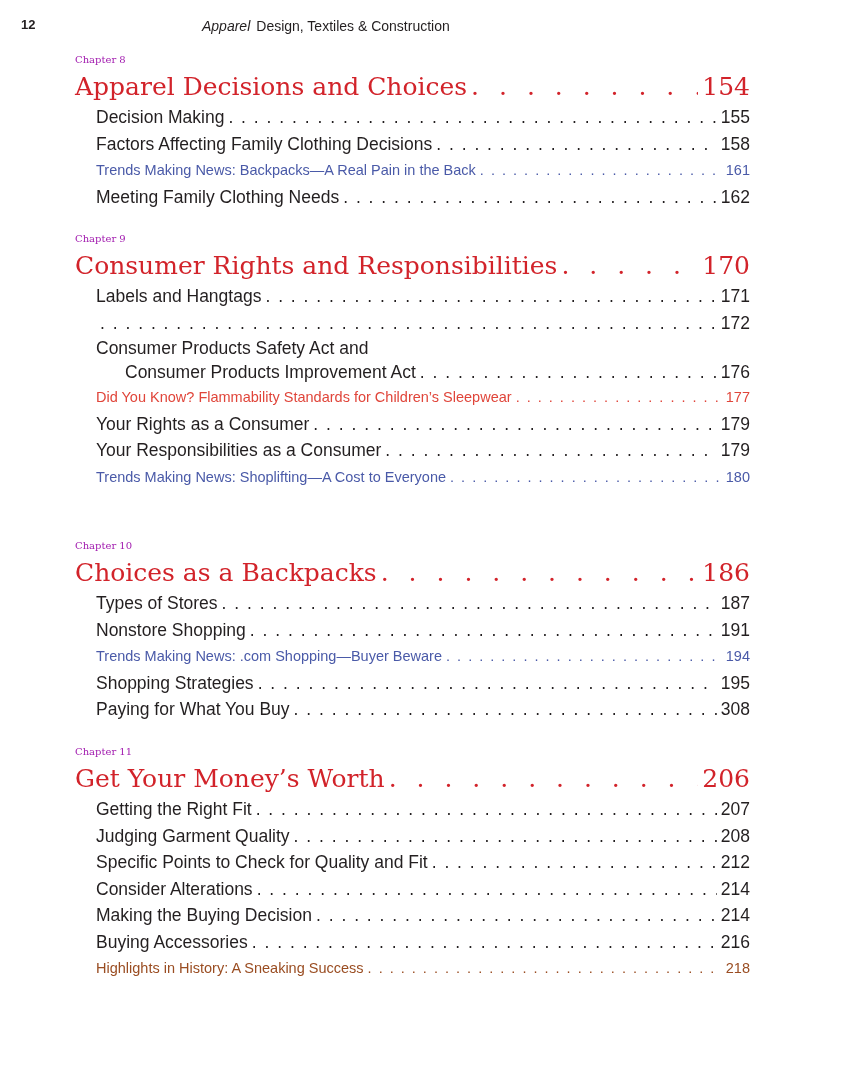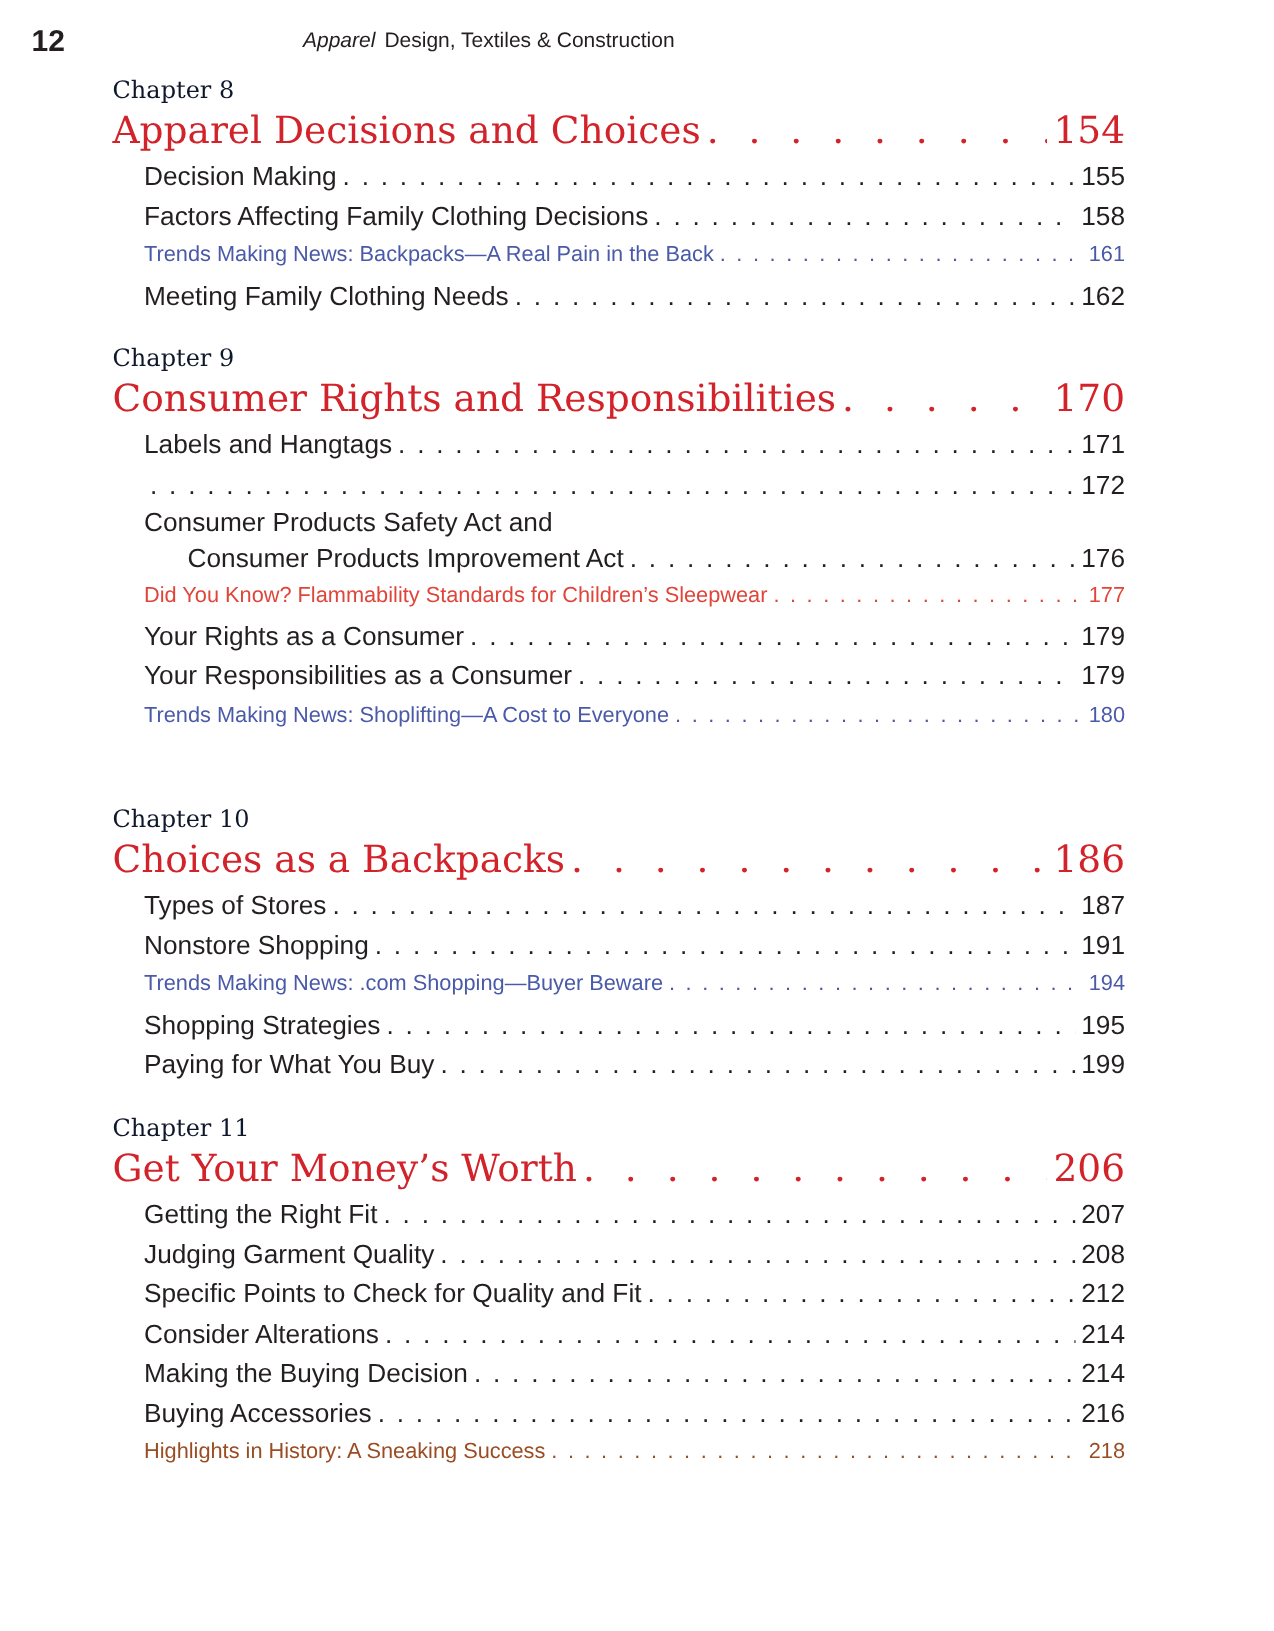--- a/index.html
+++ b/index.html
@@ -1,22 +1,22 @@
 <!DOCTYPE html>
 <html><head>
 <meta charset="utf-8">
 <style>
   html,body{margin:0;padding:0;background:#fff;}
   body{width:849px;height:1087px;position:relative;overflow:hidden;font-family:"Liberation Sans",sans-serif;}
   .hdr{position:absolute;top:17px;left:0;width:849px;height:20px;}
-  .pnum{position:absolute;left:21px;top:0;font-weight:bold;font-size:20px;color:#231f20;}
+  .pnum{position:absolute;left:21px;top:0;font-weight:bold;font-size:13px;color:#231f20;}
   .book{position:absolute;left:202px;top:1px;font-size:14px;color:#231f20;}
   .book i{margin-right:6px;}
   .ch{position:absolute;left:75px;width:675px;}
-  .chlabel{font-family:"DejaVu Serif",serif;color:#0f172a;font-size:16px;line-height:20px;}
+  .chlabel{font-family:"DejaVu Serif",serif;color:#a21caf;font-size:10px;line-height:20px;}
   .chtitle{font-family:"DejaVu Serif",serif;color:#d2232a;font-size:25px;line-height:34px;display:flex;align-items:baseline;white-space:nowrap;}
   .row{display:flex;align-items:flex-start;white-space:nowrap;margin-left:21px;font-size:17.5px;color:#231f20;height:26.5px;line-height:26.5px;}
   .row.feat{font-size:14.5px;}
   .row.blue{color:#4a5aa8;}
   .row.red{color:#e0453a;}
   .row.brown{color:#9a4d22;}
   .row.two{height:auto;flex-direction:column;align-items:stretch;}
   .lead{flex:1;overflow:hidden;margin:0 4px;letter-spacing:4px;}
   .lead::after{content:". . . . . . . . . . . . . . . . . . . . . . . . . . . . . . . . . . . . . . . . . . . . . . . . . . . . . . . . . . . . . . . . . . . . . . . . . . . . . . . . . . . . . . . . . . . . . . . . . . . . . . . . . . . . . . . . . .";letter-spacing:0;}
   .row .lead::after{letter-spacing:1.5px;}
@@ -128,21 +128,21 @@
         <span>194</span>
       </div>
       <div class="row ">
         <span>Shopping Strategies</span>
         <span class="lead"></span>
         <span>195</span>
       </div>
       <div class="row ">
         <span>Paying for What You Buy</span>
         <span class="lead"></span>
-        <span>199</span>
+        <span>308</span>
       </div>
     </div>
     <div class="ch" style="top: 742px;">
       <div class="chlabel">Chapter 11</div>
   <div class="chtitle">
         <span>Get Your Money’s Worth</span>
         <span class="lead"></span>
         <span>206</span>
       </div>
       <div class="row ">

